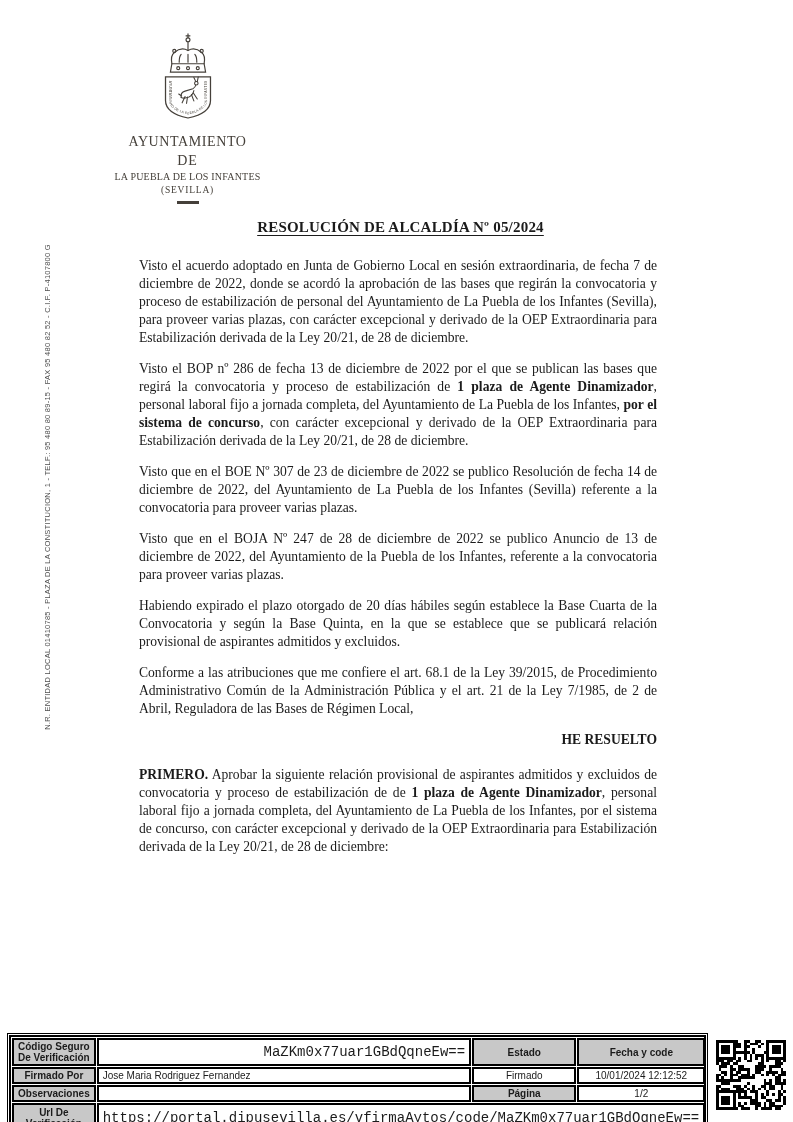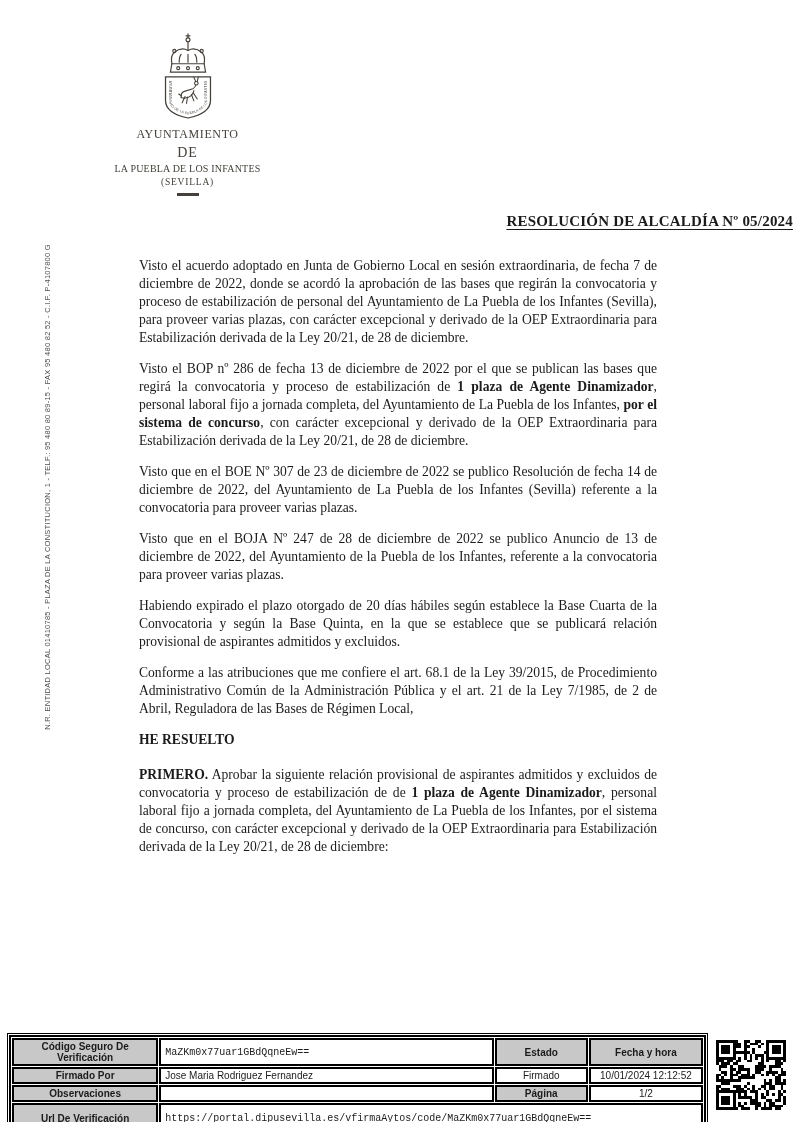--- a/index.html
+++ b/index.html
@@ -15,59 +15,59 @@
     position:absolute; left:47px; top:487px;
     transform:translate(-50%,-50%) rotate(-90deg);
     white-space:nowrap;
     font-family:"Liberation Sans", sans-serif;
     font-size:7.5px; letter-spacing:0.25px; color:#4f4f4f;
   }
 
   
   .letterhead { position:absolute; left:60px; top:26px; width:255px; text-align:center; color:#45403a; }
   .crest { display:block; margin:0 auto; }
-  .lh-1 { font-size:12px; letter-spacing:0.6px; margin-top:5px; }
+  .lh-1 { font-size:14px; letter-spacing:0.6px; margin-top:12px; }
   .lh-2 { font-size:14px;  letter-spacing:1px; margin-top:3px; }
   .lh-3 { font-size:10px; letter-spacing:0.2px; margin-top:2px; }
   .lh-4 { font-size:9.5px; letter-spacing:0.8px; margin-top:3px;text-align:center; }
   .lh-dash { width:22px; height:3px; margin:6px auto 0;
     border-top:2px solid #45403a; border-bottom:1px solid #45403a; }
 
   
   .doc-title {
-    position:absolute; left:0; top:213px; width:100%;
-    text-align:right; font-size:15px; font-weight:bold;
+    position:absolute; left:0; top:219px; width:100%;
+    text-align:center; font-size:15px; font-weight:bold;
     text-decoration:underline; text-underline-offset:3px;
     letter-spacing:0.2px;
     padding-left:8px;
   }
 
   
   .doc-body { position:absolute; left:139px; top:257px; width:518px; }
   .doc-body p {
     font-size:13.6px; line-height:18px; text-align:justify;
     margin-bottom:13px;
   }
-  .doc-body p.center { text-align:left; margin:5px 0 17px; }
+  .doc-body p.center { text-align:right; margin:5px 0 17px; }
   .doc-body .b { font-weight:bold;font-family:Liberation Serif, serif; }
 
   
   .sig-wrap {
     position:absolute; left:9px; top:1035px; width:697px;
     border:2px solid #000; outline:1px solid #000; outline-offset:1px;
     background:#fff;
   }
   table.sig { border-collapse:separate; border-spacing:1px; width:100%;
     font-family:"Liberation Sans", sans-serif; font-size:10px; }
   table.sig td { border:2px solid #000000; padding:1px 4px; height:16px; vertical-align:middle; background:#fff; }
   table.sig td.lbl { background:#c8c8c8; font-weight:bold; text-align:center; width:146px; }
   table.sig td.lbl2 { background:#c8c8c8; font-weight:bold; text-align:center; width:93px; }
   table.sig td.hdr { background:#c8c8c8; font-weight:bold; text-align:center; width:114px; }
   table.sig td.val { width:334px; }
-  table.sig td.mono { font-family:"Liberation Mono", monospace; font-size:10px; text-align:left; }
+  table.sig td.mono { font-family:"Liberation Mono", monospace; font-size:14px; text-align:right; }
   table.sig td.ctr { text-align:center; }
   table.sig td.urlrow { height:30px; }
 
   
   .qr { position:absolute; left:713px; top:1037px; width:76px; height:76px; }
 </style>
 </head>
 <body>
 
 <div class="page">
@@ -135,21 +135,21 @@
     <p><span class="b">PRIMERO.</span><span> Aprobar la siguiente relación provisional de aspirantes admitidos y excluidos de convocatoria y proceso de estabilización de de </span><span class="b">1 plaza de Agente Dinamizador</span><span>, personal laboral fijo a jornada completa, del Ayuntamiento de La Puebla de los Infantes, por el sistema de concurso, con carácter excepcional y derivado de la OEP Extraordinaria para Estabilización derivada de la Ley 20/21, de 28 de diciembre:</span></p>
   </div>
 
   <div class="sig-wrap">
     <table class="sig">
       <tbody>
           <tr>
         <td class="lbl">Código Seguro De Verificación</td>
         <td class="val mono">MaZKm0x77uar1GBdQqneEw==</td>
         <td class="lbl2">Estado</td>
-        <td class="hdr">Fecha y hora</td>
+        <td class="hdr">Fecha y code</td>
       </tr>
       <tr>
         <td class="lbl">Firmado Por</td>
         <td class="val">Jose Maria Rodriguez Fernandez</td>
         <td class="ctr">Firmado</td>
         <td class="ctr">10/01/2024 12:12:52</td>
       </tr>
       <tr>
         <td class="lbl">Observaciones</td>
         <td class="val"></td>

